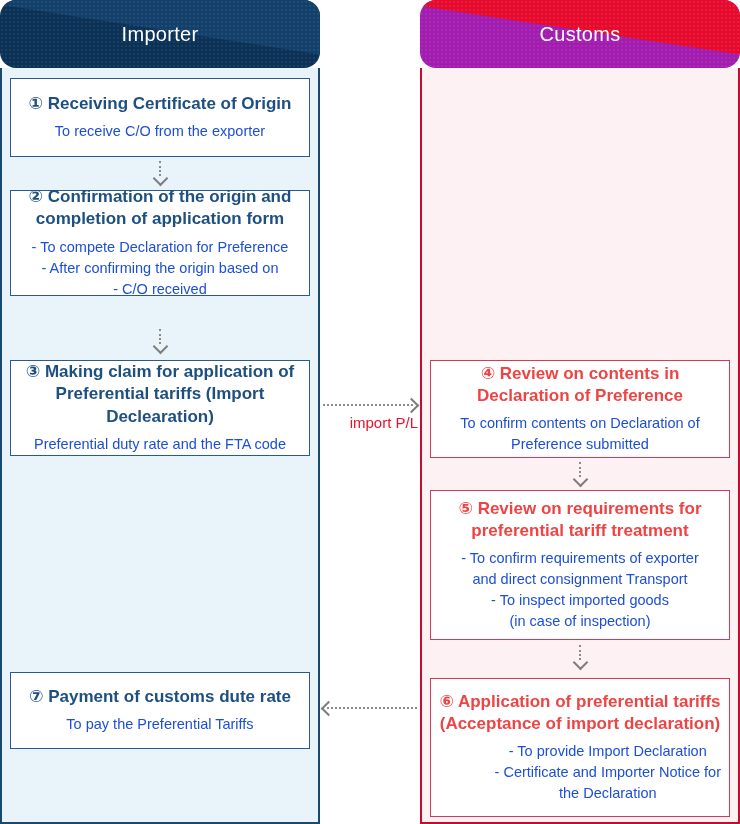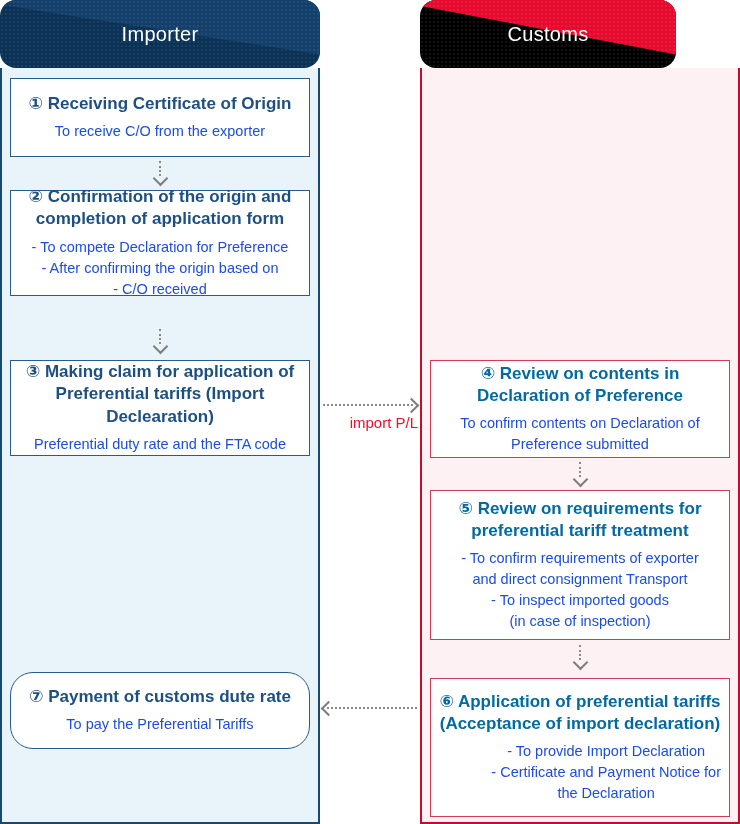--- a/index.html
+++ b/index.html
@@ -16,21 +16,21 @@
   .panel-head .diag{position:absolute;inset:0;}
   .panel-head h2{
     position:relative;z-index:2;margin:0;color:#ffffff;
     font-size:20px;font-weight:500;letter-spacing:.3px;
   }
   .head-importer{left:0;width:320px;background:#0b3156;}
   .head-importer .diag{
     background:#12406b;
     clip-path:polygon(0 0,100% 0,100% 80%,0 7%);
   }
-  .head-customs{left:420px;width:256px;background:#000000;}
+  .head-customs{left:420px;width:320px;background:#a21caf;}
   .head-customs .diag{
     background:#e60b2e;
     clip-path:polygon(0 0,100% 0,100% 80%,0 9%);
   }
   .dots-tex{
     position:absolute;inset:0;z-index:1;
     background-image:radial-gradient(rgba(255,255,255,.07) 1px,transparent 1.2px);
     background-size:4px 4px;
   }
   .panel-body{position:absolute;top:68px;height:756px;box-sizing:border-box;}
@@ -40,21 +40,21 @@
   
   .box{
     position:absolute;width:300px;box-sizing:border-box;background:#ffffff;
     display:flex;flex-direction:column;align-items:center;justify-content:center;
     text-align:center;padding:17px 8px;z-index:3;
   }
   .box.blue{border:1px solid #2a5a88;}
   .box.red{border:1px solid #d23a55;}
   .box-title{font-size:17px;font-weight:bold;line-height:1.32;}
   .box.blue .box-title{color:#1d4f81;}
-  .box.red  .box-title{color:#0369a1;}
+  .box.red  .box-title{color:#ef4444;}
   .box-body{font-size:14.5px;line-height:1.45;color:#1d4ed8;margin-top:6px;}
 
   
   .v-arrow{position:absolute;width:20px;display:flex;flex-direction:column;align-items:center;z-index:2;}
   .v-dots{display:block;width:0;height:15px;border-left:2px dotted #8a8a8a;}
   .chev{display:block;width:9px;height:9px;}
   .chev-down{border-right:2px solid #7d7d7d;border-bottom:2px solid #7d7d7d;transform:rotate(45deg);margin-top:-3px;}
   .h-arrow{position:absolute;display:flex;align-items:center;z-index:2;}
   .h-dots{flex:1;height:0;border-top:2px dotted #8a8a8a;}
   .chev-right{border-top:2px solid #7d7d7d;border-right:2px solid #7d7d7d;transform:rotate(45deg);margin-left:-7px;}
@@ -164,31 +164,31 @@
     <span class="chev chev-down"></span>
   </div>
 
   <div class="box red" style="left:430px;top:678px;height:139px;align-items:flex-end;">
     <div class="box-title">
       <span>⑥</span>
       <span>Application of preferential tariffs (Acceptance of import declaration)</span>
     </div>
     <div class="box-body">
       <div>- To provide Import Declaration</div>
-      <div>- Certificate and Payment Notice for</div>
+      <div>- Certificate and Importer Notice for</div>
       <div>the Declaration</div>
     </div>
   </div>
 
   <div class="h-arrow" style="left:323px;top:703px;width:94px;height:10px;">
     <span class="chev chev-left"></span>
     <span class="h-dots"></span>
   </div>
 
-  <div class="box blue" style="left:10px;top:672px;height:77px;border-radius:23px;">
+  <div class="box blue" style="left:10px;top:672px;height:77px;">
     <div class="box-title">
       <span>⑦</span>
       <span>Payment of customs dute rate</span>
     </div>
     <div class="box-body">
       <div>To pay the Preferential Tariffs</div>
     </div>
   </div>
 
 </div>

